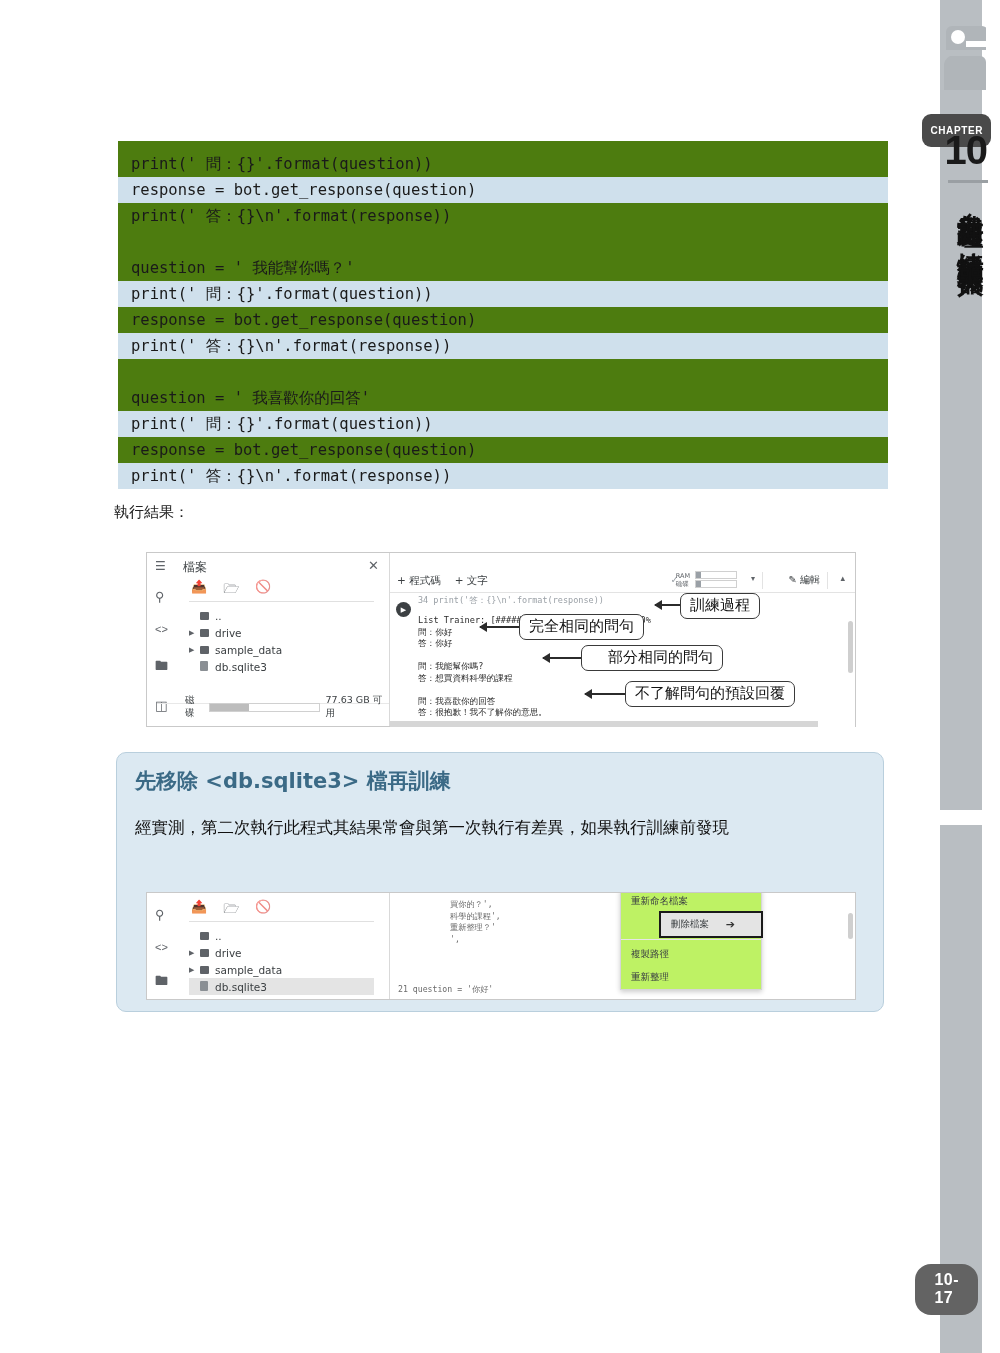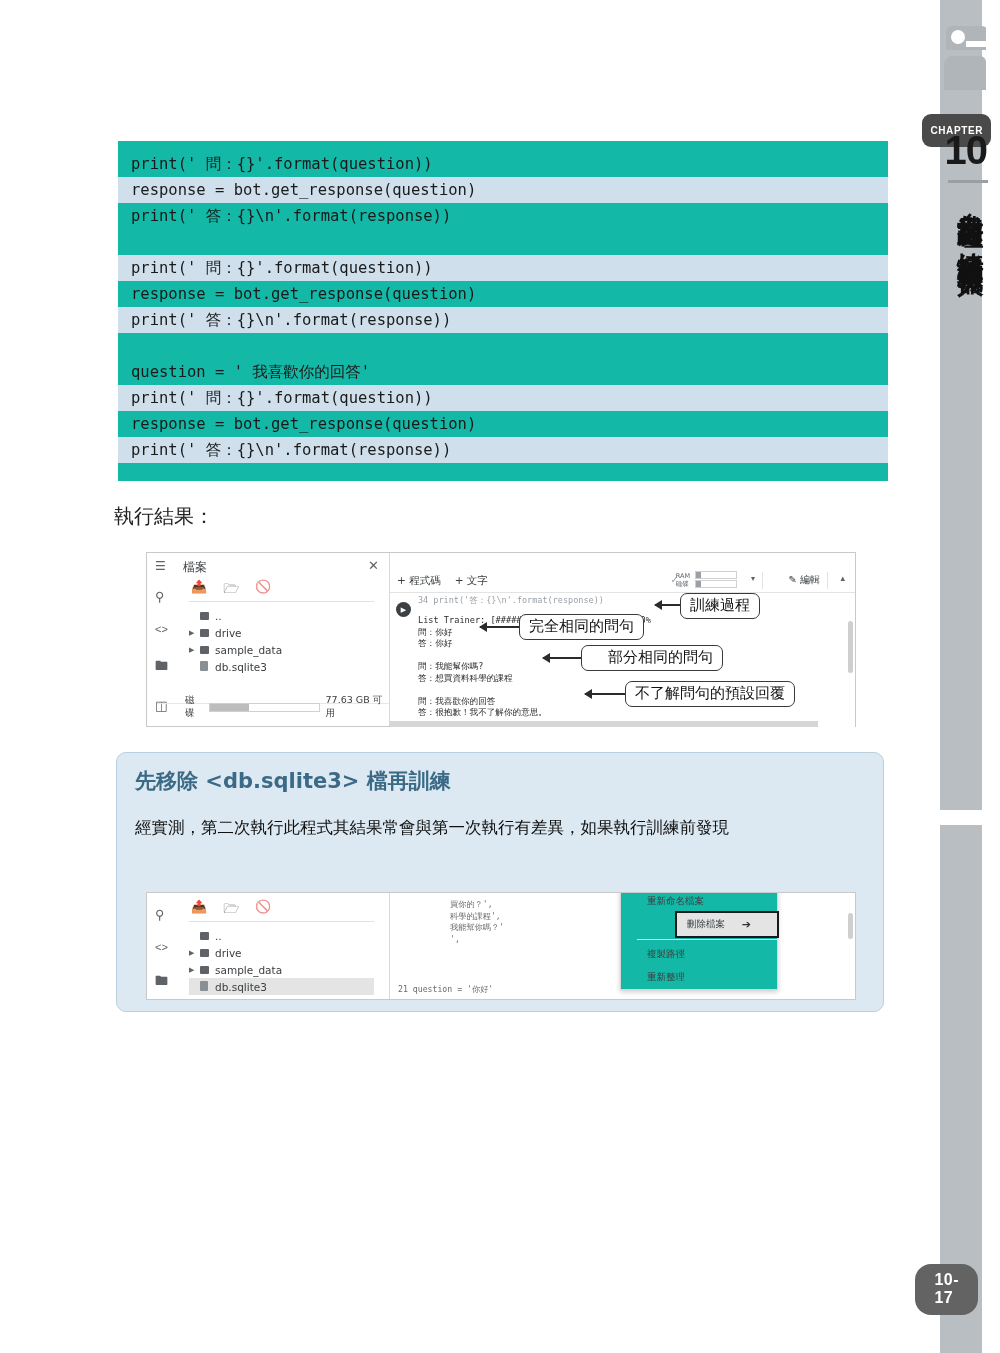--- a/index.html
+++ b/index.html
@@ -21,27 +21,27 @@
   .ch-rule{position:absolute;right:12px;top:180px;width:40px;height:3px;background:#9a9fa3;}
   .ch-title{position:absolute;right:16px;top:192px;width:34px;
     writing-mode:vertical-rl;text-orientation:upright;
     font-size:26px;font-weight:bold;letter-spacing:2px;color:#111;line-height:1.06;
     font-family:"DejaVu Sans",sans-serif;}
   .pagenum{position:absolute;right:22px;bottom:38px;background:#636363;color:#fff;
     border-radius:16px;padding:7px 19px 8px 19px;font-size:16px;font-weight:bold;letter-spacing:.5px;}
 
   
   .codeblock{position:absolute;left:118px;top:141px;width:770px;height:340px;
-    background:#14b8a6;padding:10px 0 10px 0;box-sizing:border-box;}
+    background:#4d7c0f;padding:10px 0 10px 0;box-sizing:border-box;}
   .codeblock .ln{font-family:"DejaVu Sans Mono","Liberation Mono",monospace;
     font-size:15.5px;line-height:26px;color:#1a1a1a;padding-left:13px;white-space:pre;}
   .codeblock .ln.alt{background:#cfe0ec;}
   .codeblock .blank{height:26px;}
 
-  .result-label{position:absolute;left:114px;top:503px;font-size:20px;color:#222;
+  .result-label{position:absolute;left:114px;top:503px;font-size:15px;color:#222;
     font-family:Liberation Mono, monospace;}
 
   
   .shot1{position:absolute;left:146px;top:552px;width:710px;height:175px;
     border:1px solid #c9c9c9;background:#fff;box-sizing:border-box;display:flex;}
   .fp{width:243px;border-right:1px solid #d9d9d9;position:relative;box-sizing:border-box;}
   .fp-rail{position:absolute;left:0;top:0;width:34px;height:100%;}
   .rail-ic{position:absolute;left:8px;color:#5f6368;font-size:13px;}
   .fp-head{position:absolute;left:36px;top:6px;font-size:12px;color:#3c4043;
     font-family:"DejaVu Sans",sans-serif;}
@@ -109,37 +109,38 @@
   .fp2{width:243px;border-right:1px solid #d9d9d9;position:relative;box-sizing:border-box;}
   .fp2 .fp-tools{top:6px;}
   .fp2 .fp-div{top:28px;}
   .fp2 .tree{top:34px;}
   .sel{background:#e4e4e4;}
   .nb2{flex:1;position:relative;background:#fff;}
   .code2{position:absolute;left:60px;top:6px;font-family:"DejaVu Sans Mono",monospace;
     font-size:8.2px;line-height:11.5px;color:#6b6b6b;white-space:pre;}
   .code2b{position:absolute;left:8px;bottom:4px;font-family:"DejaVu Sans Mono",monospace;
     font-size:8.2px;color:#6b6b6b;white-space:pre;}
-  .ctxmenu{position:absolute;left:230px;top:-4px;width:140px;background:#14b8a6;
-    border:1px solid #d6d6d6;box-shadow:0 2px 5px rgba(0,0,0,.2);z-index:5;padding-left:16px;}
+  .ctxmenu{position:absolute;left:230px;top:-4px;width:140px;background:#bef264;
+    border:1px solid #d6d6d6;box-shadow:0 2px 5px rgba(0,0,0,.2);z-index:5;}
   .ctxmenu div{font-size:9.5px;color:#3c4043;padding:5px 10px;
     font-family:"DejaVu Sans",sans-serif;}
   .ctx-sep{height:1px;background:#e6e6e6;padding:0!important;margin:3px 0;}
   .ctx-hi{background:#e4e4e4;outline:2px solid #1a1a1a;position:relative;margin-left:40px;}
   .cursor-ar{position:absolute;right:26px;top:5px;font-size:11px;color:#333;}
   .mini-scroll{position:absolute;right:2px;top:20px;width:5px;height:26px;background:#cfcfcf;border-radius:3px;}
 </style>
 </head>
 <body>
 
 <div class="codeblock">
   <div class="ln">print(' 問：{}'.format(question))</div>
   <div class="ln alt">response = bot.get_response(question)</div>
   <div class="ln">print(' 答：{}\n'.format(response))</div>
   <div class="ln blank"></div>
+  <div class="ln">question = ' 我能幫你嗎？'</div>
   <div class="ln alt">print(' 問：{}'.format(question))</div>
   <div class="ln">response = bot.get_response(question)</div>
   <div class="ln alt">print(' 答：{}\n'.format(response))</div>
   <div class="ln blank"></div>
   <div class="ln">question = ' 我喜歡你的回答'</div>
   <div class="ln alt">print(' 問：{}'.format(question))</div>
   <div class="ln">response = bot.get_response(question)</div>
   <div class="ln alt">print(' 答：{}\n'.format(response))</div>
 </div>
 
@@ -290,21 +291,21 @@
         <span class="tarrow"></span>
         <span class="ticon"><i class="fi"></i></span>
         <span>db.sqlite3</span>
       </div>
     </div>
   </div>
 
   <div class="nb2">
     <div class="code2">買你的？',
 科學的課程',
-我能幫你嗎？'
+重新整理？'
 ',</div>
     <div class="code2b">21 question = '你好'</div>
     <div class="mini-scroll"></div>
 
     <div class="ctxmenu">
       <div>重新命名檔案</div>
       <div class="ctx-hi">
         <span>刪除檔案</span>
         <span class="cursor-ar">➔</span>
       </div>

